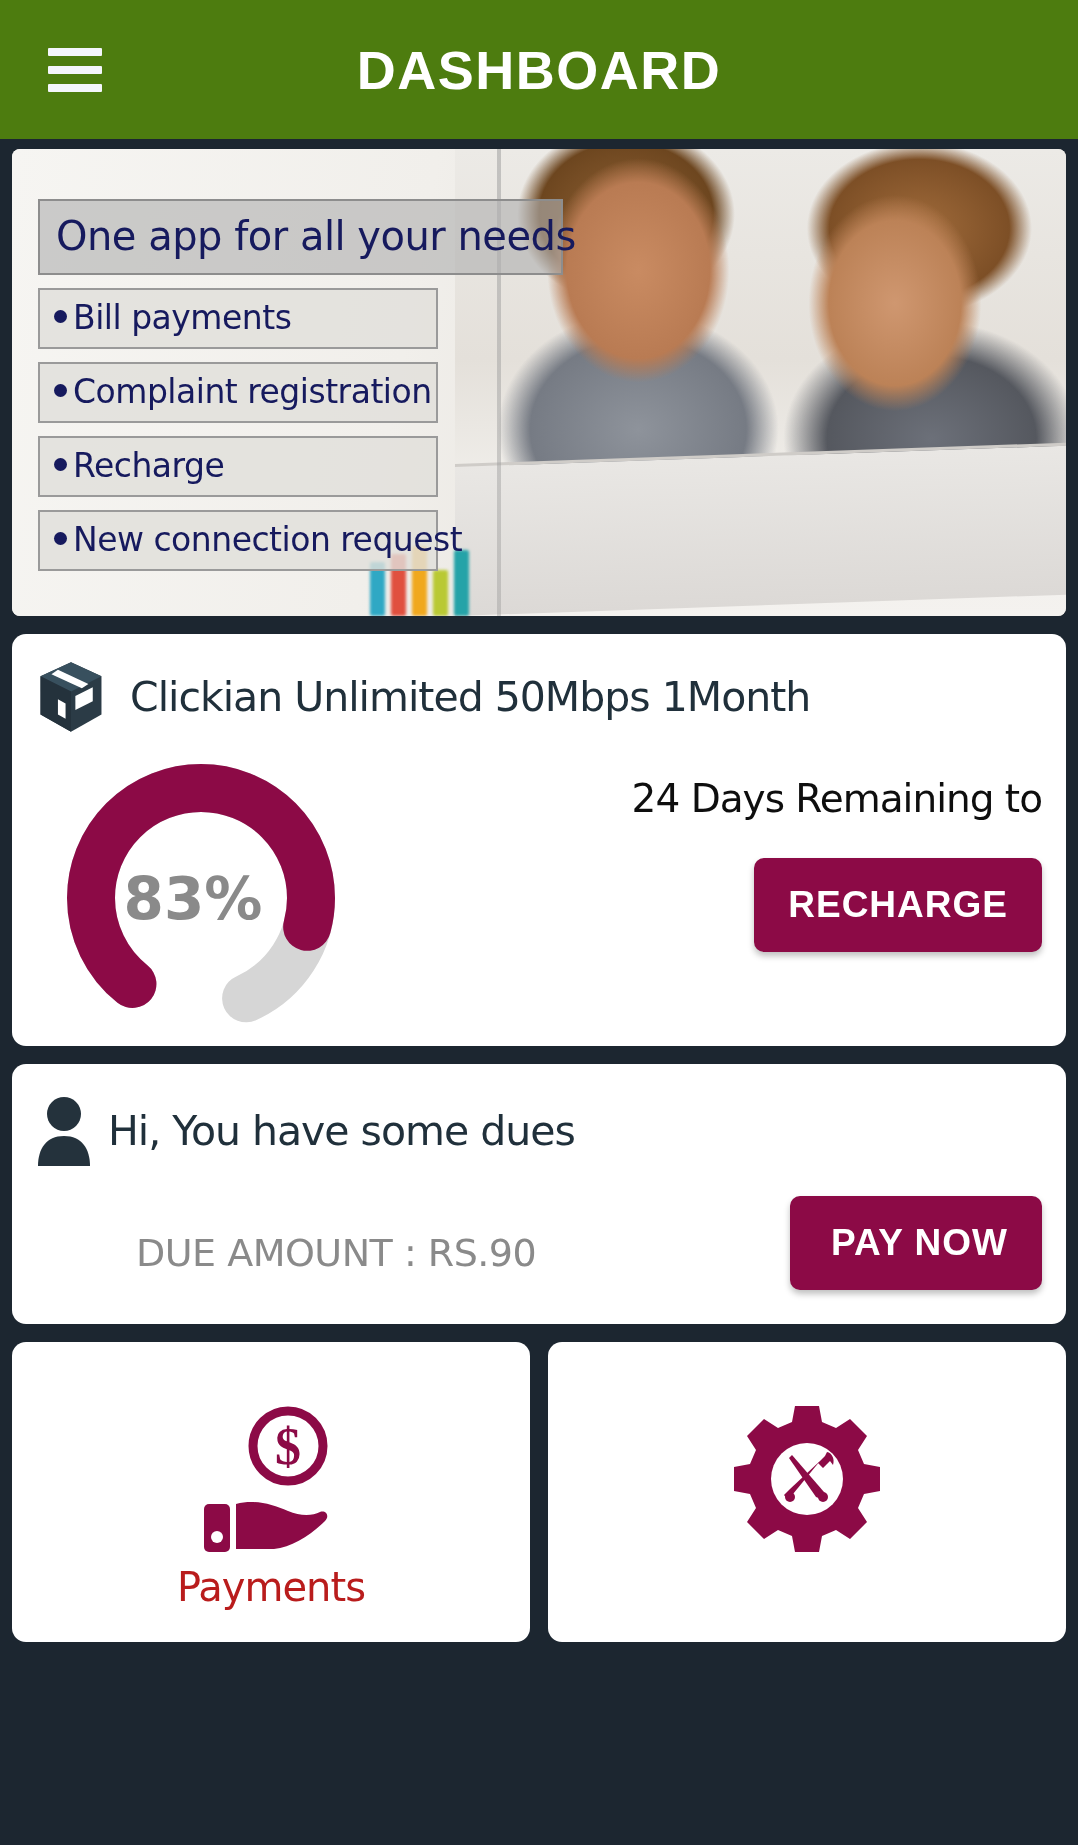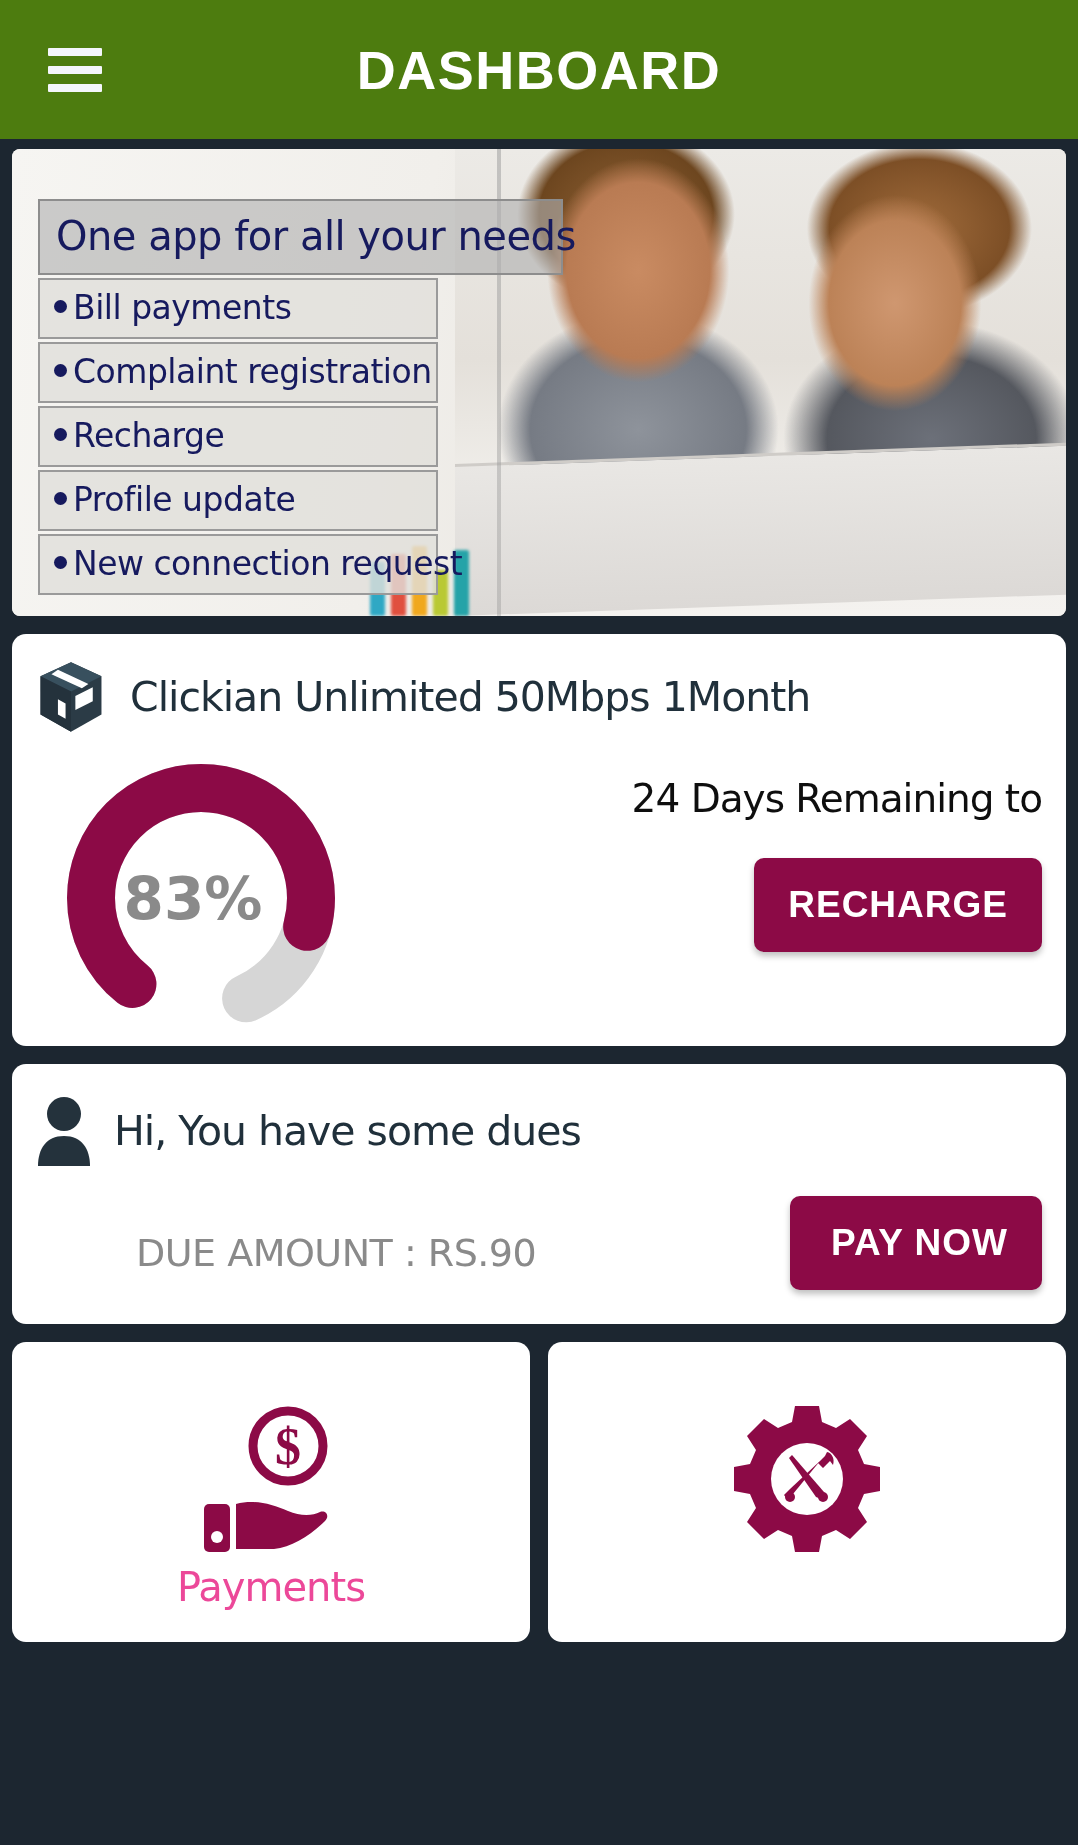--- a/index.html
+++ b/index.html
@@ -104,21 +104,21 @@
     color:#161a5e;
     font-size:40px;
     padding:12px 16px 14px 16px;
     width:525px;
     box-sizing:border-box;
     font-family:"DejaVu Sans", sans-serif;
     letter-spacing:-0.5px;
     white-space:nowrap;
   }
   .banner-item{
-    margin-top:3px;
+    margin-top:13px;
     background:rgba(225,223,219,.82);
     border:2px solid #9a9a9a;
     color:#161a5e;
     font-size:33px;
     padding:8px 14px 10px 14px;
     width:400px;
     box-sizing:border-box;
     font-family:"DejaVu Sans", sans-serif;
     letter-spacing:-0.5px;
     white-space:nowrap;
@@ -199,21 +199,21 @@
     letter-spacing:1px;
     padding:26px 34px;
     margin-top:24px;
     cursor:pointer;
     box-shadow:0 4px 6px rgba(0,0,0,.25);
     font-family:"Liberation Sans", sans-serif;
   }
 
   
   .dues-card{padding:30px 24px 34px 24px;}
-  .dues-head{display:flex;align-items:center;gap:22px;}
+  .dues-head{display:flex;align-items:center;gap:16px;}
   .person-icon{width:56px;height:74px;flex:none;}
   .dues-title{
     font-size:41px;
     color:#20303b;
     font-family:"DejaVu Sans", sans-serif;
     letter-spacing:-1px;
   }
   .dues-row{
     display:flex;
     align-items:center;
@@ -245,21 +245,21 @@
     flex-direction:column;
     align-items:center;
     justify-content:flex-start;
     padding-top:56px;
     box-sizing:border-box;
     cursor:pointer;
   }
   .tile-icon{height:160px;display:flex;align-items:center;justify-content:center;}
   .tile-label{
     font-size:40px;
-    color:#ec4899;
+    color:#b91c1c;
     font-family:"DejaVu Sans", sans-serif;
     letter-spacing:-1px;
     margin-top:6px;
   }
 </style>
 </head>
 <body>
 
 <div class="appbar">
   <div class="hamburger">
@@ -282,21 +282,20 @@
       <i style="height:62px;background:#e0503f;"></i>
       <i style="height:70px;background:#f0a81e;"></i>
       <i style="height:46px;background:#b9c934;"></i>
       <i style="height:66px;background:#25a3a8;"></i>
     </div>
     <div class="banner-list">
       <div class="banner-head">One app for all your needs</div>
       <div class="banner-item"><span class="dot"></span><span>Bill payments</span></div>
       <div class="banner-item"><span class="dot"></span><span>Complaint registration</span></div>
       <div class="banner-item"><span class="dot"></span><span>Recharge</span></div>
-      <div class="banner-item"><span class="dot"></span><span>Profile update</span></div>
       <div class="banner-item"><span class="dot"></span><span>New connection request</span></div>
     </div>
   </div>
 
   <div class="card plan-card">
     <div class="plan-head">
       <svg class="box-icon" viewBox="0 0 64 68">
         <path d="M32 2 L60 15 L60 50 L32 66 L4 50 L4 15 Z" fill="#2b3b46"></path>
         <path d="M32 2 L60 15 L32 29 L4 15 Z" fill="#38505e"></path>
         <path d="M4 15 L32 29 L32 66 L4 50 Z" fill="#24323c"></path>

